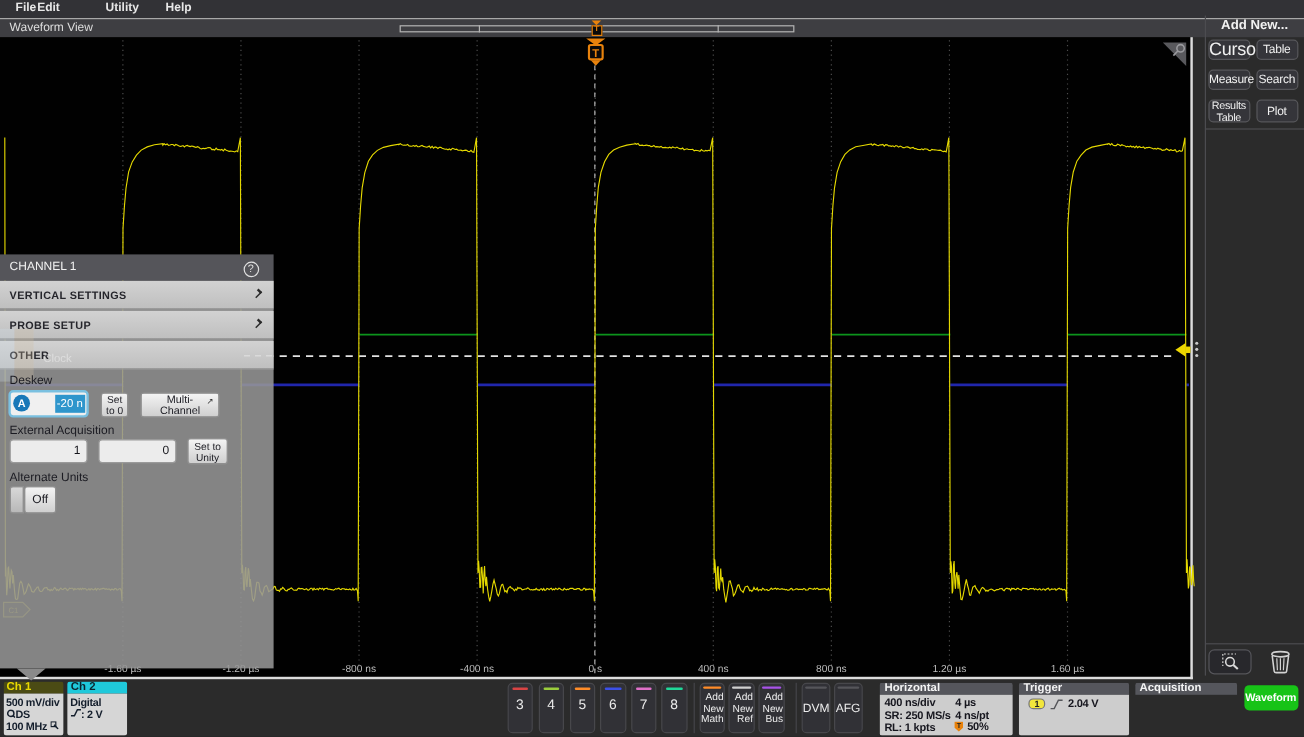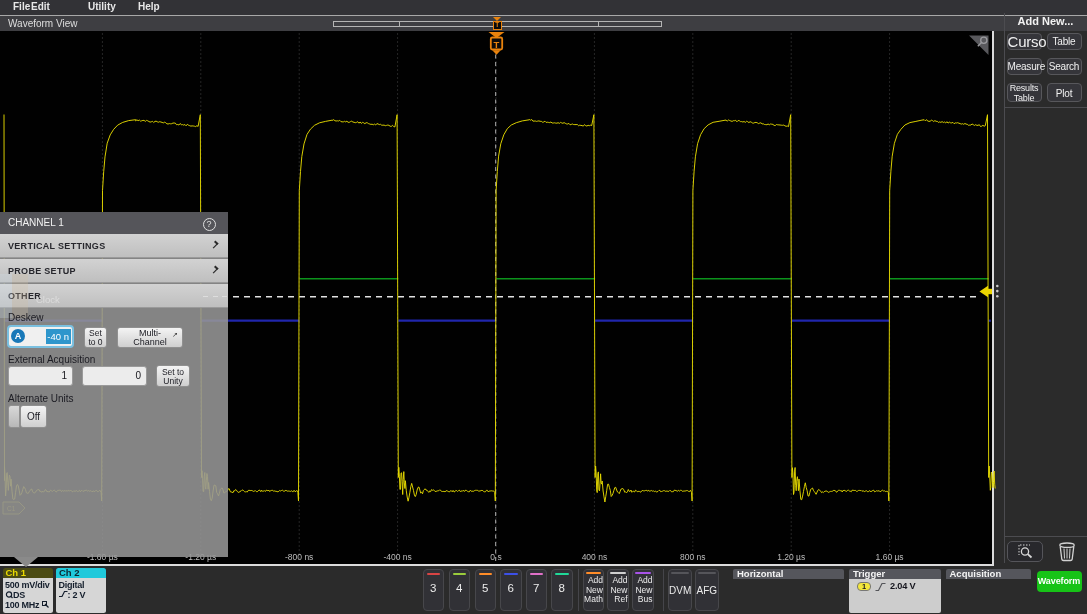--- a/index.html
+++ b/index.html
@@ -128,21 +128,21 @@
 <div class="abs prow" style="top:283.5px">OTHER</div>
 
 <div class="gh" style="left:0;top:274px;width:12px;height:44px;background:#cfe0ea;opacity:.28"></div>
 <div class="gh" style="left:12px;top:274px;width:16px;height:44px;background:#cfc0a0;opacity:.28"></div>
 <div class="gh" style="left:36px;top:294px;font-size:9.5px;color:#fff;opacity:.4">Clock</div>
 <div class="gh" style="left:203px;top:295.5px;width:25px;height:1.2px;background:repeating-linear-gradient(90deg,#fff 0,#fff 5px,transparent 5px,transparent 9.5px);opacity:.4"></div>
 
 <div class="abs plabel" style="left:8px;top:312px">Deskew</div>
 <div class="abs" style="left:7px;top:325px;width:67px;height:23px;background:#f0f0f0;border:2px solid #7ac0e0;border-radius:4px;"></div>
 <div class="abs" style="left:11px;top:329px;width:14px;height:14px;border-radius:50%;background:#1878b8;color:#fff;font-size:9px;font-weight:bold;text-align:center;line-height:14px;">A</div>
-<div class="abs" style="left:46px;top:328.5px;width:25px;height:15px;background:#2e96cc;color:#fff;font-size:9.5px;text-align:right;line-height:15px;padding-right:2px;">-40 n</div>
+<div class="abs" style="left:46px;top:328.5px;width:25px;height:15px;background:#2e96cc;color:#fff;font-size:9.5px;text-align:right;line-height:15px;padding-right:2px;">-20 n</div>
 <div class="abs pbtn" style="left:84px;top:326.5px;width:23px;height:21px;font-size:8.5px;line-height:9.5px;padding-top:1px;">Set<br>to 0</div>
 <div class="abs pbtn" style="left:117px;top:326.5px;width:66px;height:21px;font-size:9px;line-height:9.5px;padding-top:1px;">Multi-<br>Channel</div>
 <div class="abs" style="left:172px;top:331px;font-size:7px;color:#333;">↗</div>
 <div class="abs plabel" style="left:8px;top:353.5px">External Acquisition</div>
 <div class="abs pinput" style="left:8px;top:366px;width:65px;height:20px;line-height:18px;padding-right:5px;">1</div>
 <div class="abs pinput" style="left:82px;top:366px;width:65px;height:20px;line-height:18px;padding-right:5px;">0</div>
 <div class="abs pbtn" style="left:156px;top:365px;width:34px;height:22px;font-size:8.5px;line-height:9.5px;padding-top:1.5px;">Set to<br>Unity</div>
 <div class="abs plabel" style="left:8px;top:392.5px">Alternate Units</div>
 <div class="abs" style="left:8px;top:405px;width:12px;height:23px;background:linear-gradient(#d8d8d8,#b8b8b8);border:1px solid #909090;border-radius:3px 0 0 3px;"></div>
 <div class="abs pbtn" style="left:20px;top:405px;width:27px;height:23px;font-size:10px;line-height:22px;">Off</div>
@@ -234,20 +234,24 @@
 <div class="abs cbtn" style="left:668px;width:24px;">
     <div class="c3line" style="background:#55555a"></div>
     <div class="ctxt1">DVM</div>
   </div>
 <div class="abs cbtn" style="left:695px;width:23.5px;">
     <div class="c3line" style="background:#55555a"></div>
     <div class="ctxt1">AFG</div>
   </div>
 <div class="abs ipanel" style="left:733px;width:110.5px;">
  <div class="ihead">Horizontal</div>
+ <div class="ibody">400 ns/div<span style="position:absolute;left:63px">4 µs</span><br>SR: 250 MS/s<span style="position:absolute;left:63px">4 ns/pt</span><br>RL: 1 kpts<span style="position:absolute;left:62px;top:22px"><svg width="8" height="9">
+          <polygon points="0.5,0.5 7.5,0.5 7.5,5.5 4,8.5 0.5,5.5" fill="#e8820c"></polygon>
+          <text x="4" y="6" style="font:bold 6px &quot;Liberation Sans&quot;;fill:#222;text-anchor:middle">T</text>
+        </svg></span><span style="position:absolute;left:73px;top:21.2px">50%</span></div>
 </div>
 <div class="abs ipanel" style="left:849px;width:91.5px;">
  <div class="ihead">Trigger</div>
  <div class="ibody">
       <span style="position:absolute;left:8px;top:3px;width:14px;height:9.5px;background:#f2e63c;border:1px solid #777;border-radius:4px;font-size:7.5px;text-align:center;line-height:8.5px;color:#222;">1</span>
       <svg style="position:absolute;left:26px;top:3px" width="11" height="10">
         <polyline points="0.5,8.5 3.5,8.5 7,1.5 10.5,1.5" fill="none" stroke="#55565a" stroke-width="1.2"></polyline>
       </svg>
       <span style="position:absolute;left:41px;top:2.5px">2.04 V</span>
     </div>

